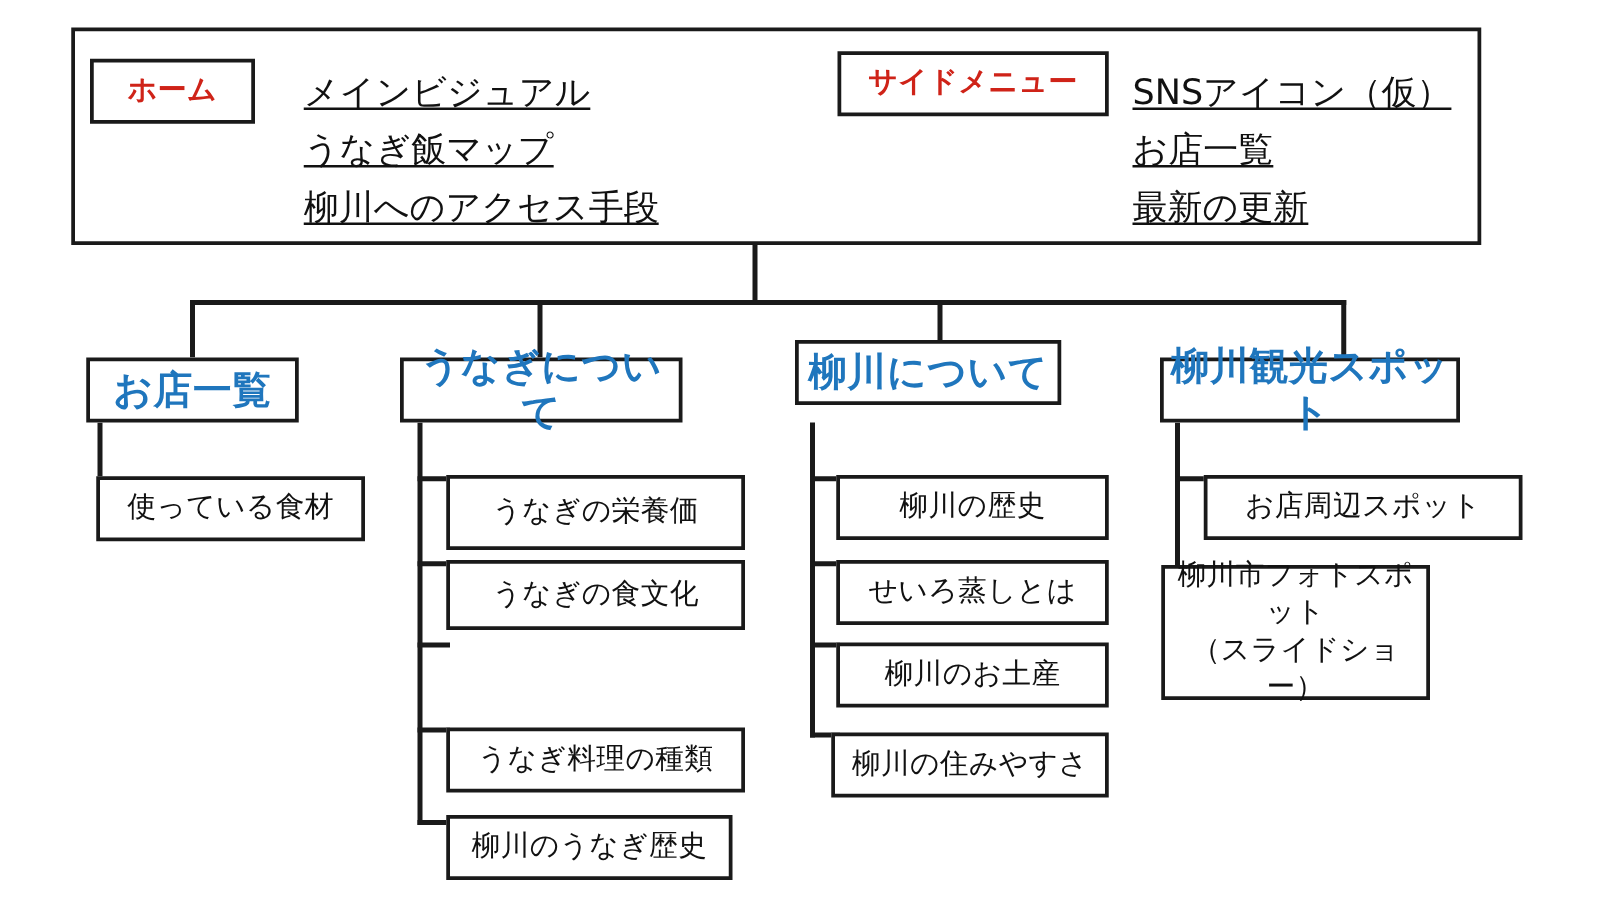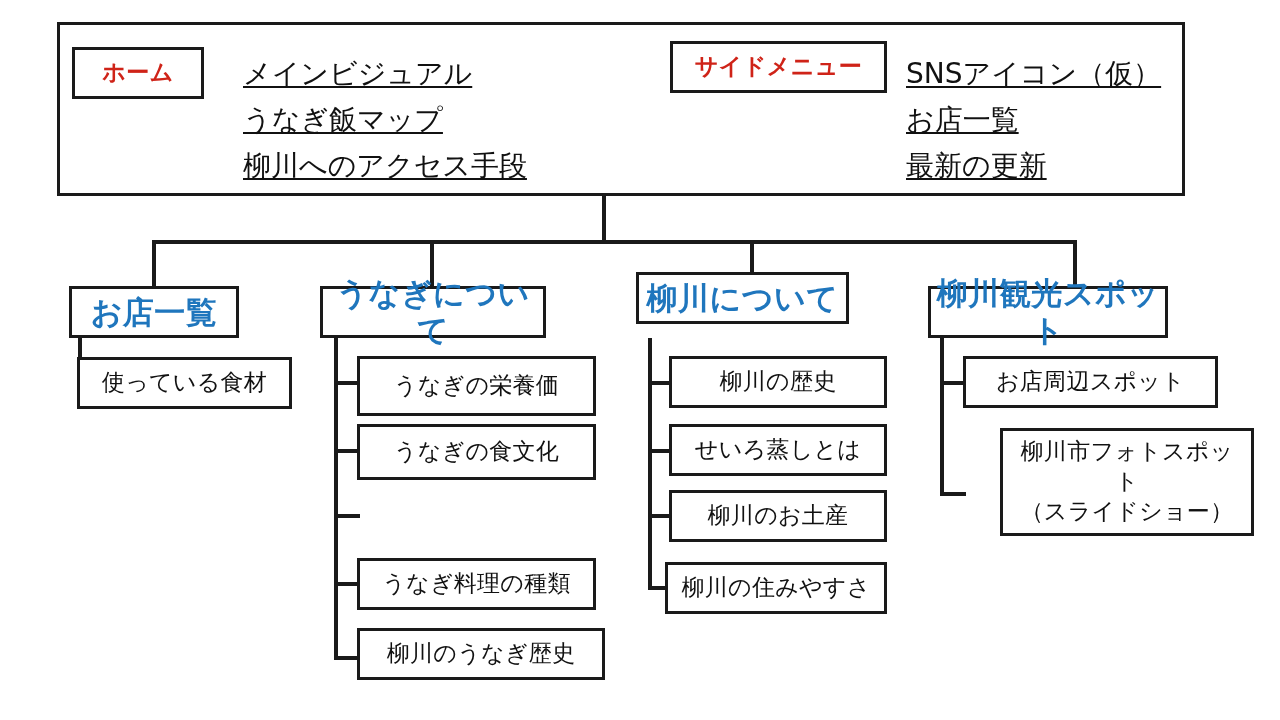--- a/index.html
+++ b/index.html
@@ -69,20 +69,21 @@
     font-size: 31px;
     letter-spacing: 0.5px;
   }
 
   
   .leaf-box {
     color: #111111;
     font-size: 23px;
     font-weight: 500;
     letter-spacing: 0.3px;
+    margin-top: 24px;
   }
   .leaf-box.two-line {
     line-height: 1.3;
     padding: 2px 6px;
   }
 
   
   .line {
     position: absolute;
     background: #1a1a1a;
@@ -131,21 +132,21 @@
   <div class="line vline" style="left:334px; top:338px; width:4px; height:322px;"></div>
   <div class="line hline" style="left:334px; top:381px; width:26px; height:4px;"></div>
   <div class="line hline" style="left:334px; top:449px; width:26px; height:4px;"></div>
   <div class="line hline" style="left:334px; top:514px; width:26px; height:4px;"></div>
   <div class="line hline" style="left:334px; top:582px; width:26px; height:4px;"></div>
   <div class="line hline" style="left:334px; top:656px; width:26px; height:4px;"></div>
 
   <div class="box leaf-box" style="left:357px; top:356px; width:239px; height:60px;">うなぎの栄養価</div>
   <div class="box leaf-box" style="left:357px; top:424px; width:239px; height:56px;">うなぎの食文化</div>
   <div class="box leaf-box" style="left:357px; top:558px; width:239px; height:52px;">うなぎ料理の種類</div>
-  <div class="box leaf-box" style="left:357px; top:628px; width:248px; height:52px;">柳川のうなぎ歴史</div>
+  <div class="box leaf-box" style="left:357px; top:628px; width:229px; height:52px;">柳川のうなぎ歴史</div>
 
   <div class="box cat-box" style="left:636px; top:272px; width:213px; height:52px;">柳川について</div>
 
   <div class="line vline" style="left:648px; top:338px; width:4px; height:252px;"></div>
   <div class="line hline" style="left:648px; top:381px; width:24px; height:4px;"></div>
   <div class="line hline" style="left:648px; top:449px; width:24px; height:4px;"></div>
   <div class="line hline" style="left:648px; top:514px; width:24px; height:4px;"></div>
   <div class="line hline" style="left:648px; top:586px; width:24px; height:4px;"></div>
 
   <div class="box leaf-box" style="left:669px; top:356px; width:218px; height:52px;">柳川の歴史</div>
@@ -153,15 +154,15 @@
   <div class="box leaf-box" style="left:669px; top:490px; width:218px; height:52px;">柳川のお土産</div>
   <div class="box leaf-box" style="left:665px; top:562px; width:222px; height:52px;">柳川の住みやすさ</div>
 
   <div class="box cat-box" style="left:928px; top:286px; width:240px; height:52px;">柳川観光スポット</div>
 
   <div class="line vline" style="left:940px; top:338px; width:4px; height:158px;"></div>
   <div class="line hline" style="left:940px; top:381px; width:26px; height:4px;"></div>
   <div class="line hline" style="left:940px; top:492px; width:26px; height:4px;"></div>
 
   <div class="box leaf-box" style="left:963px; top:356px; width:255px; height:52px;">お店周辺スポット</div>
-  <div class="box leaf-box two-line" style="left:1000px; top:428px; width:254px; height:108px;">柳川市フォトスポット<br>（スライドショー）</div>
+  <div class="box leaf-box two-line" style="left:929px; top:428px; width:215px; height:108px;">柳川市フォトスポット<br>（スライドショー）</div>
 
 </div>
 
 </body></html>

